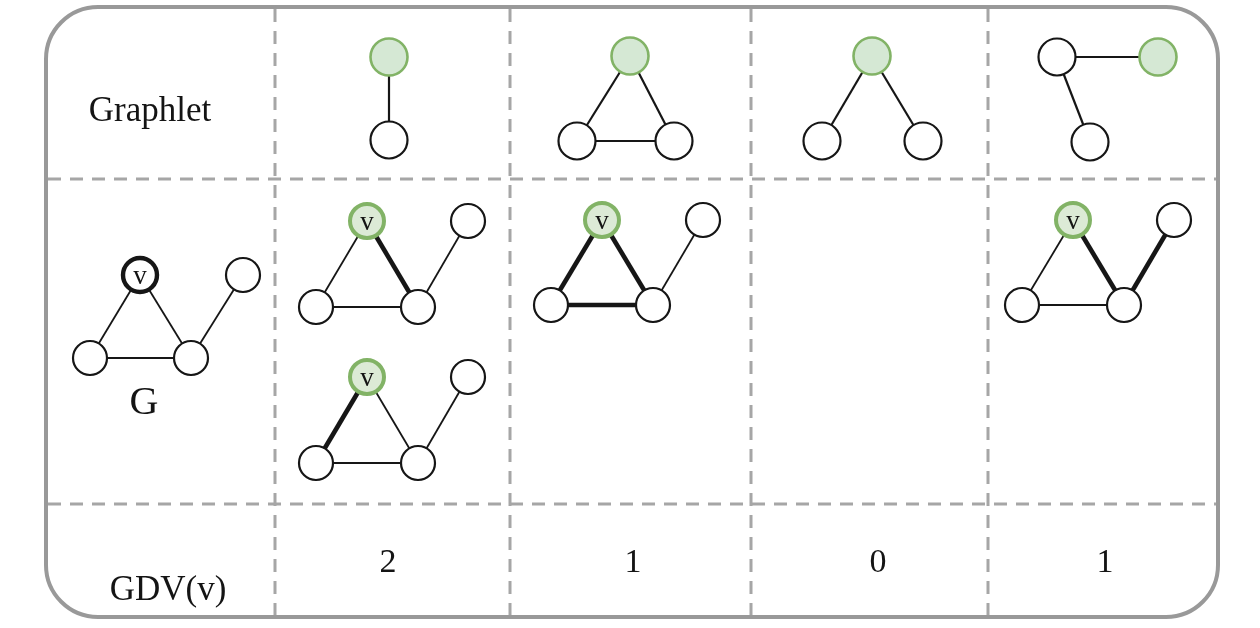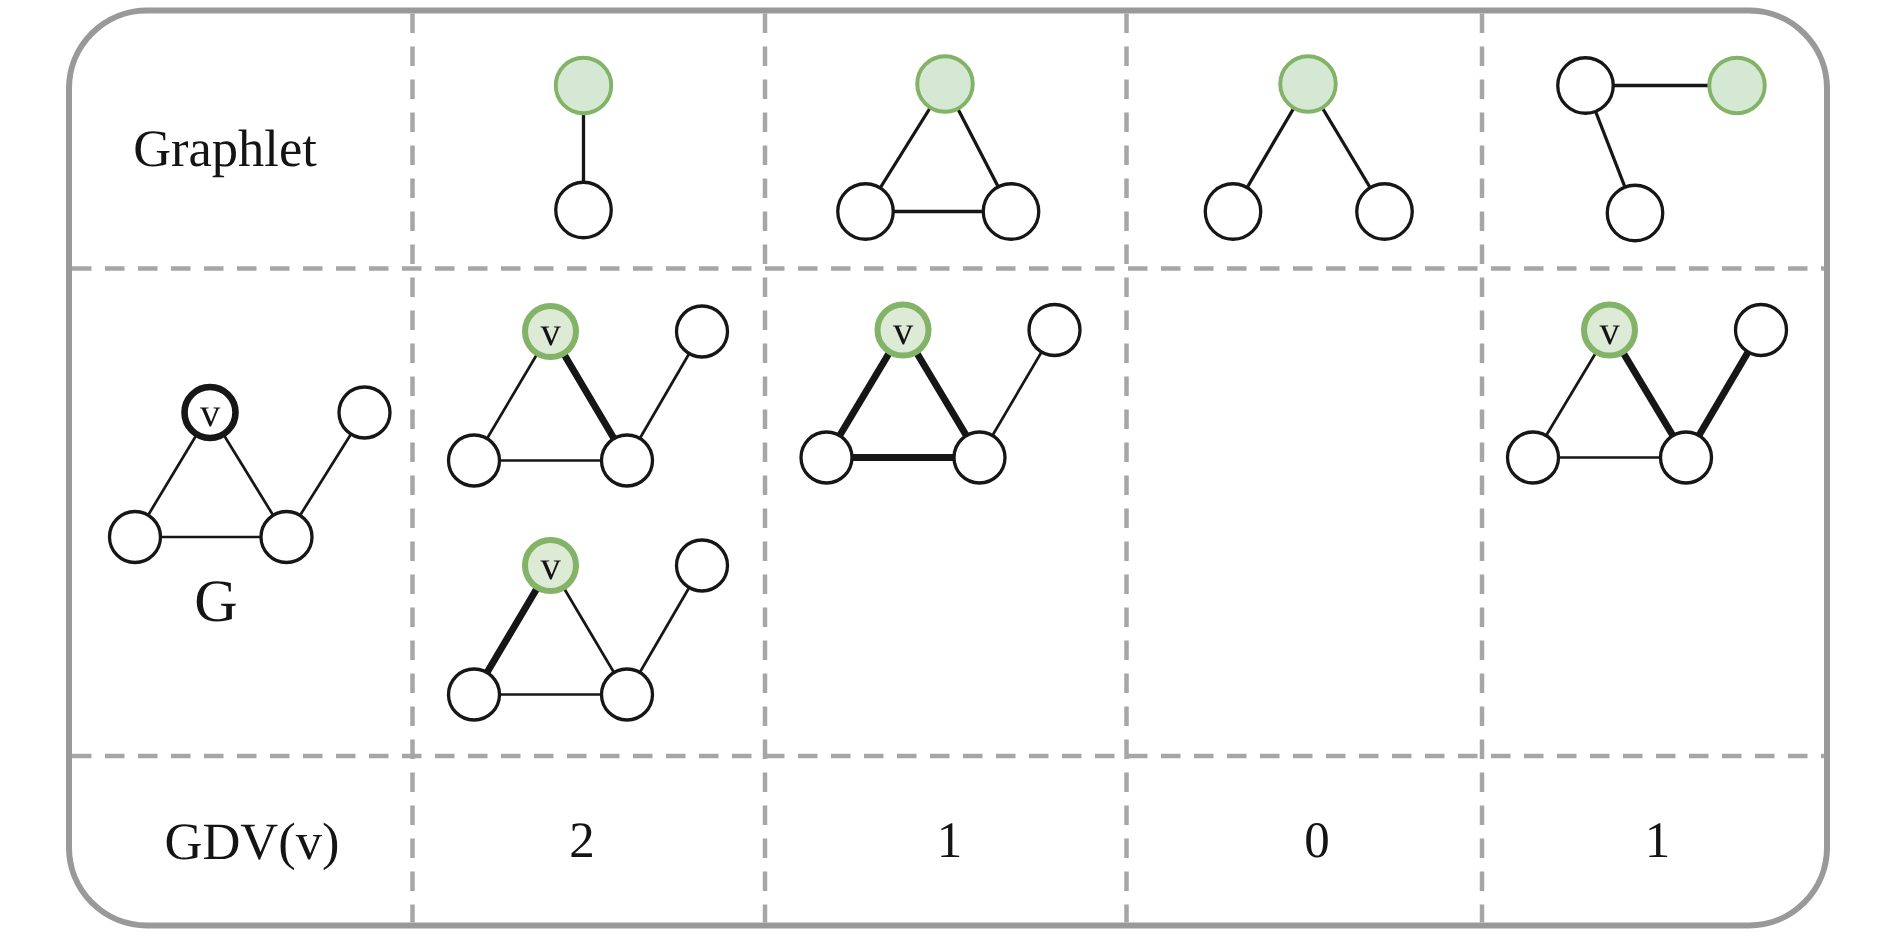--- a/index.html
+++ b/index.html
@@ -12,21 +12,21 @@
   }
   .diagram-svg{position:absolute;left:0;top:0;}
   .label{
     position:absolute;
     transform:translate(-50%,-50%);
     color:#141414;
     white-space:nowrap;
     line-height:1;
   }
   .label-graphlet{font-size:35px;}
-  .label-gdv{font-size:35px;}
+  .label-gdv{font-size:35px;margin-top:27px;}
   .label-g{font-size:40px;}
   .label-value{font-size:34px;}
   .vtext{
     font-family:"Liberation Serif","DejaVu Serif",serif;
     font-size:27px;
     fill:#141414;
   }
 </style>
 </head>
 <body>
@@ -131,21 +131,21 @@
       <line x1="1073" y1="220" x2="1124" y2="305" stroke="#161616" stroke-width="4.6"></line>
       <line x1="1124" y1="305" x2="1174" y2="220" stroke="#161616" stroke-width="4.6"></line>
       <circle cx="1073" cy="220" r="17" fill="#dcead6" stroke="#82b366" stroke-width="4"></circle>
       <circle cx="1174" cy="220" r="17" fill="#ffffff" stroke="#161616" stroke-width="2.2"></circle>
       <circle cx="1022" cy="305" r="17" fill="#ffffff" stroke="#161616" stroke-width="2.2"></circle>
       <circle cx="1124" cy="305" r="17" fill="#ffffff" stroke="#161616" stroke-width="2.2"></circle>
       <text x="1073" y="229" text-anchor="middle" class="vtext">v</text>
     </g>
   </svg>
 
-  <div class="label label-graphlet" style="left:150px; top:99px;font-family:Liberation Serif, serif;">Graphlet</div>
+  <div class="label label-graphlet" style="left:150px; top:109px;font-family:Liberation Serif, serif;">Graphlet</div>
 
   <div class="label label-g" style="left:144px; top:401px;">G</div>
 
   <div class="label label-gdv" style="left:168px; top:561px;">GDV(v)</div>
 
   <div class="label label-value" style="left:388px; top:561px;">2</div>
 
   <div class="label label-value" style="left:633px; top:561px;">1</div>
 
   <div class="label label-value" style="left:878px; top:561px;">0</div>

